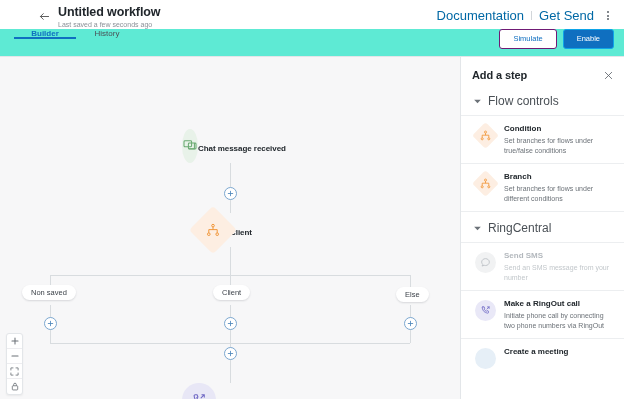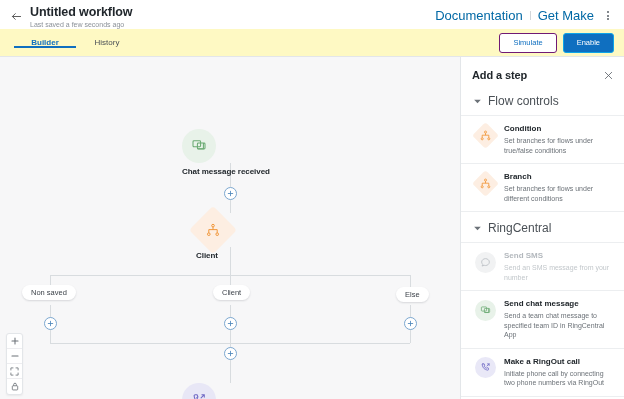--- a/index.html
+++ b/index.html
@@ -13,20 +13,21 @@
 
   
   .header {
     position: relative;
     height: 29px;
     flex: 0 0 29px;
     background: #ffffff;
     display: flex;
     align-items: flex-start;
     padding: 5px 10px 0 8px;
+    margin-left: 28px;
   }
   .back-btn {
     width: 16px; height: 16px;
     margin-top: 3px;
     margin-right: 6px;
     display: flex; align-items: center; justify-content: center;
     color: #5a5a5a;
     cursor: pointer;
     flex: 0 0 16px;
   }
@@ -61,24 +62,24 @@
     display: flex; flex-direction: column; align-items: center; justify-content: center;
     gap: 1.5px; cursor: pointer; margin-left: 1px;
   }
   .kebab i { width: 2px; height: 2px; border-radius: 50%; background: #5a6067; display: block; }
 
   
   .tabrow {
     position: relative;
     height: 28px;
     flex: 0 0 28px;
-    background: #fef9c3;
+    background: #5eead4;
     border-bottom: 1px solid #e3e6e9;
     display: flex;
-    align-items: center;
+    align-items: flex-start;
     padding-left: 14px;
   }
   .tab {
     position: relative;
     display: flex; align-items: center; justify-content: center;
     padding: 0 16px;
     font-size: 8px;
     color: #4a5056;
     cursor: pointer;
     min-width: 62px;
@@ -114,21 +115,21 @@
   .canvas {
     position: relative;
     flex: 1 1 auto;
     background: #f7f7f8;
     overflow: hidden;
   }
   .flow {
     position: absolute;
     left: 0; right: 0; top: 0; bottom: 0;
   }
-  .node { position: absolute; display: flex; flex-direction: column; }
+  .node { position: absolute; display: flex; flex-direction: row; align-items: center; }
   .node-circle {
     width: 34px; height: 34px; border-radius: 50%;
     display: flex; align-items: center; justify-content: center;
   }
   .node-circle.green { background: #e8f2e9; }
   .node-circle.purple { background: #e8e7f6; }
   .node-diamond {
     width: 34px; height: 34px;
     background: #fdeee2;
     transform: rotate(45deg);
@@ -257,21 +258,21 @@
           <path d="M6.5 4.5L3 8l3.5 3.5"></path>
       </svg>
     </div>
     <div class="title-wrap">
       <div class="wf-title">Untitled workflow</div>
       <div class="wf-sub">Last saved a few seconds ago</div>
     </div>
     <div class="header-right">
       <span class="hlink">Documentation</span>
       <span class="hdiv"></span>
-      <span class="hlink">Get Make</span>
+      <span class="hlink">Get Send</span>
       <span class="kebab">
           <i></i>
           <i></i>
           <i></i>
         </span>
     </div>
   </div>
 
   <div class="tabrow">
     <div class="tab active">Builder</div>
@@ -469,35 +470,20 @@
               <path d="M13.6 7.4c0 2.8-2.5 5-5.6 5a6.6 6.6 0 01-2-.3L3 13.2l1.1-2.4A4.8 4.8 0 012.4 7.4c0-2.8 2.5-5 5.6-5s5.6 2.2 5.6 5z"></path>
             </svg>
           </div>
         </div>
         <div class="item-body">
           <div class="item-name">Send SMS</div>
           <div class="item-desc">Send an SMS message from your number</div>
         </div>
       </div>
 
-      <div class="item">
-        <div class="item-ico">
-          <div class="ico-circle green">
-            <svg width="11" height="11" viewBox="0 0 20 20" fill="none" stroke="#69a971" stroke-width="1.4" stroke-linejoin="round">
-              <rect x="2.5" y="3.5" width="9.5" height="7.5" rx="1.2"></rect>
-              <path d="M8 13.5h7.5V6.2"></path>
-              <rect x="8" y="6.2" width="9.5" height="7.5" rx="1.2"></rect>
-            </svg>
-          </div>
-        </div>
-        <div class="item-body">
-          <div class="item-name">Send chat message</div>
-          <div class="item-desc">Send a team chat message to specified team ID in RingCentral App</div>
-        </div>
-      </div>
 
       <div class="item">
         <div class="item-ico">
           <div class="ico-circle purple">
             <svg width="11" height="11" viewBox="0 0 20 20" fill="none" stroke="#6f68c4" stroke-width="1.4" stroke-linecap="round" stroke-linejoin="round">
               <path d="M5.2 3.4h2.4l1.1 2.8-1.5 1a9 9 0 004.4 4.4l1-1.5 2.8 1.1v2.4a1.3 1.3 0 01-1.4 1.3A12 12 0 013.9 4.8 1.3 1.3 0 015.2 3.4z"></path>
               <path d="M12.6 7.4l4-4M13.6 3.4h3v3"></path>
             </svg>
           </div>
         </div>

